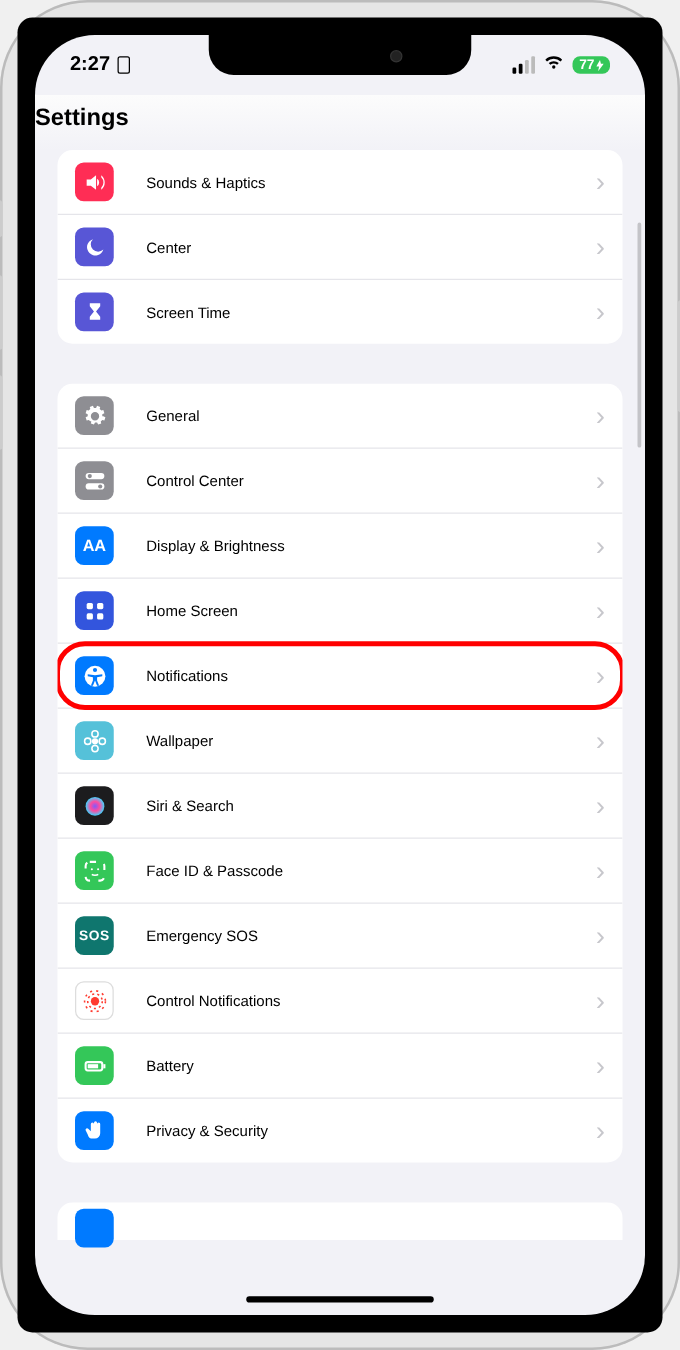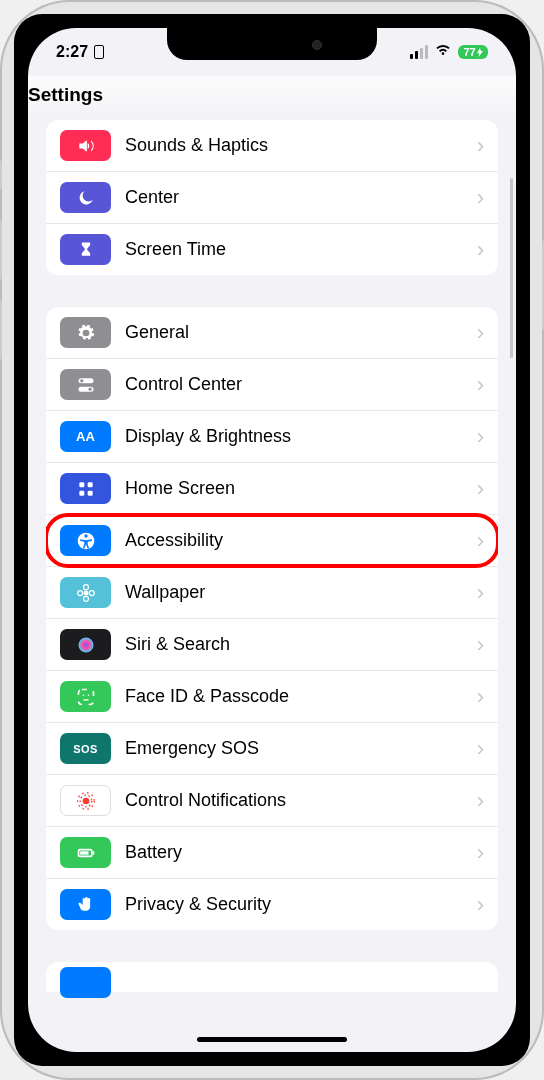--- a/index.html
+++ b/index.html
@@ -17,21 +17,21 @@
     background: #e5e5e5;
     border-radius: 70px;
     padding: 14px;
     position: relative;
     box-shadow: inset 0 0 0 2px #bbb;
   }
   .bezel {
     width: 100%;
     height: 100%;
     background: #000;
-    border-radius: 28px;
+    border-radius: 12px;
     padding: 14px;
   }
   .screen {
     width: 100%;
     height: 100%;
     background: #f2f2f7;
     border-radius: 48px;
     overflow: hidden;
     position: relative;
   }
@@ -116,34 +116,34 @@
   }
   .row {
     display: flex;
     align-items: center;
     padding: 10px 14px;
     border-bottom: 1px solid #e5e5ea;
     position: relative;
   }
   .row:last-child { border-bottom: none; }
   .row-icon {
-    width: 51px; height: 31px;
+    width: 31px; height: 31px;
     border-radius: 7px;
-    margin-right: 14px;
+    margin-right: 26px;
     display: flex;
     align-items: center;
     justify-content: center;
     flex-shrink: 0;
     color: #fff;
     font-size: 16px;
     font-weight: 600;
   }
   .row-label {
     flex: 1;
-    font-size: 18px;
+    font-size: 12px;
     color: #000;
   }
   .chevron {
     color: #c7c7cc;
     font-size: 22px;
     font-weight: 300;
   }
   .highlight {
     position: absolute;
     border: 4px solid #ff0000;
@@ -298,21 +298,21 @@
               <div class="chevron">›</div>
             </div>
             <div class="row" style="position: relative;">
               <div class="row-icon" style="background: rgb(0, 122, 255);">
                 <svg width="20" height="20" viewBox="0 0 24 24">
                   <circle cx="12" cy="12" r="10" fill="#fff"></circle>
                   <circle cx="12" cy="6" r="2" fill="#007aff"></circle>
                   <path d="M5 10l7 1 7-1v2l-5 1v3l2 5h-2l-2-5-2 5H8l2-5v-3l-5-1z" fill="#007aff"></path>
                 </svg>
               </div>
-              <div class="row-label">Accessibility</div>
+              <div class="row-label">Notifications</div>
               <div class="chevron">›</div>
               <div class="highlight" style="inset: -2px;"></div>
             </div>
             <div class="row">
               <div class="row-icon" style="background: rgb(85, 193, 217);">
                 <svg width="20" height="20" viewBox="0 0 24 24">
                   <circle cx="12" cy="12" r="3" fill="#fff"></circle>
                   <g fill="none" stroke="#fff" stroke-width="1.5">
                     <circle cx="12" cy="5" r="3"></circle>
                     <circle cx="12" cy="19" r="3"></circle>

